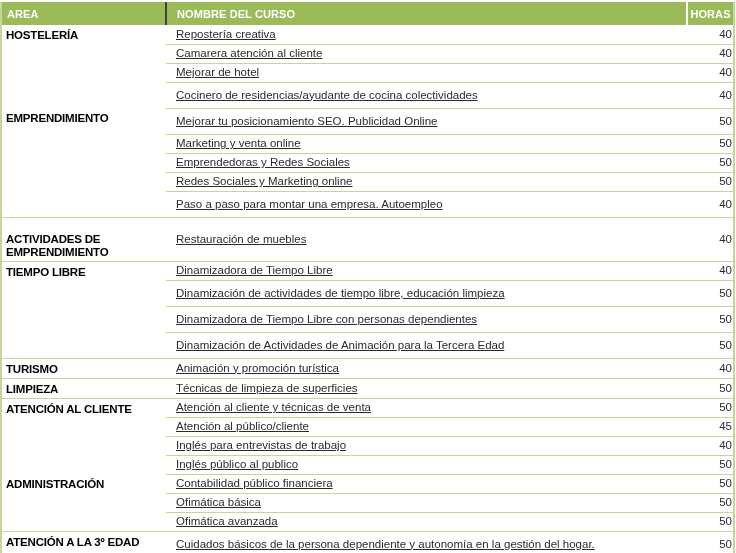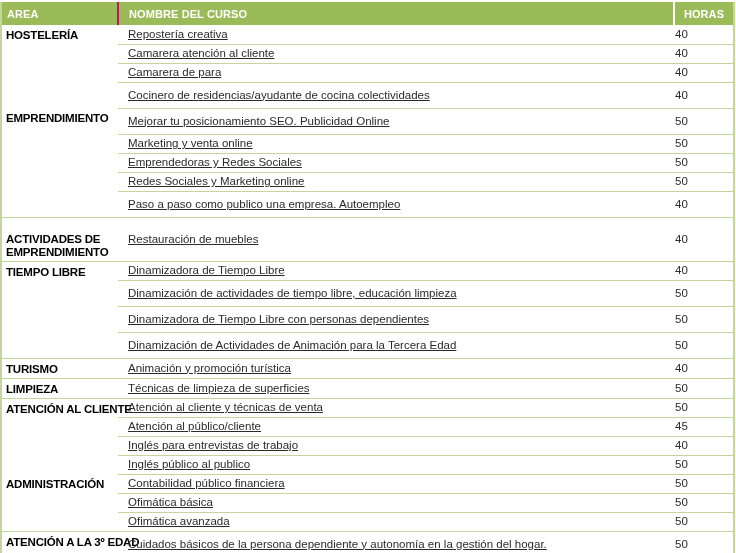--- a/index.html
+++ b/index.html
@@ -27,23 +27,23 @@
   thead tr{ height:23px; }
   th{
     background:var(--header-bg);
     color:var(--header-text);
     font-size:11px;
     font-weight:bold;
     text-align:left;
     padding:2px 2px 2px 5px;
     letter-spacing:0.1px;
   }
-  th.col-area{ width:117px; border-right:2px solid #be185d;margin-top:40px; }
+  th.col-area{ width:165px; border-right:2px solid #404040;margin-top:40px; }
   th.col-course{ border-right:2px solid #ffffff; padding-left:10px; }
-  th.col-hours{ width:60px; text-align:center; padding:2px 1px; }
+  th.col-hours{ width:47px; text-align:center; padding:2px 1px; }
 
   tbody tr{ height:19px; }
   tbody tr.pad{ height:26px; }
   td{
     font-size:11.5px;
     color:var(--body-text);
     line-height:13px;
     vertical-align:middle;
   }
   td.area{
@@ -57,21 +57,21 @@
     overflow:visible;
   }
   td.area.wrap{ white-space:normal; padding-top:15px; }
   td.area.divider{ border-bottom:1.5px solid var(--grid); }
   td.course{
     padding:2px 2px 2px 10px;
     border-bottom:1.5px solid var(--grid);
     text-decoration:underline;
   }
   td.hours{
-    text-align:left;
+    text-align:right;
     padding:2px 1px;
     border-bottom:1.5px solid var(--grid);
   }
   tr.pad td.course, tr.pad td.hours{ padding-top:5px; padding-bottom:5px; }
   tbody tr:last-child td.course,
   tbody tr:last-child td.hours{ border-bottom:none; }
 </style>
 </head>
 <body>
 
@@ -87,21 +87,21 @@
       <tr>
         <td class="area" rowspan="4">HOSTELERÍA</td>
         <td class="course">Repostería creativa</td>
         <td class="hours">40</td>
       </tr>
       <tr>
         <td class="course">Camarera atención al cliente</td>
         <td class="hours">40</td>
       </tr>
       <tr>
-        <td class="course">Camarera de para</td>
+        <td class="course">Mejorar de hotel</td>
         <td class="hours">40</td>
       </tr>
       <tr class="pad">
         <td class="course">Cocinero de residencias/ayudante de cocina colectividades</td>
         <td class="hours">40</td>
       </tr>
       <tr class="pad">
         <td class="area divider" rowspan="5">EMPRENDIMIENTO</td>
         <td class="course">Mejorar tu posicionamiento SEO. Publicidad Online</td>
         <td class="hours">50</td>
@@ -112,21 +112,21 @@
       </tr>
       <tr>
         <td class="course">Emprendedoras y Redes Sociales</td>
         <td class="hours">50</td>
       </tr>
       <tr>
         <td class="course">Redes Sociales y Marketing online</td>
         <td class="hours">50</td>
       </tr>
       <tr class="pad">
-        <td class="course">Paso a paso como publico una empresa. Autoempleo</td>
+        <td class="course">Paso a paso para montar una empresa. Autoempleo</td>
         <td class="hours">40</td>
       </tr>
       <tr class="pad">
         <td class="area divider wrap" rowspan="1">ACTIVIDADES DE EMPRENDIMIENTO</td>
         <td class="course">Restauración de muebles</td>
         <td class="hours">40</td>
       </tr>
       <tr>
         <td class="area divider" rowspan="4">TIEMPO LIBRE</td>
         <td class="course">Dinamizadora de Tiempo Libre</td>

